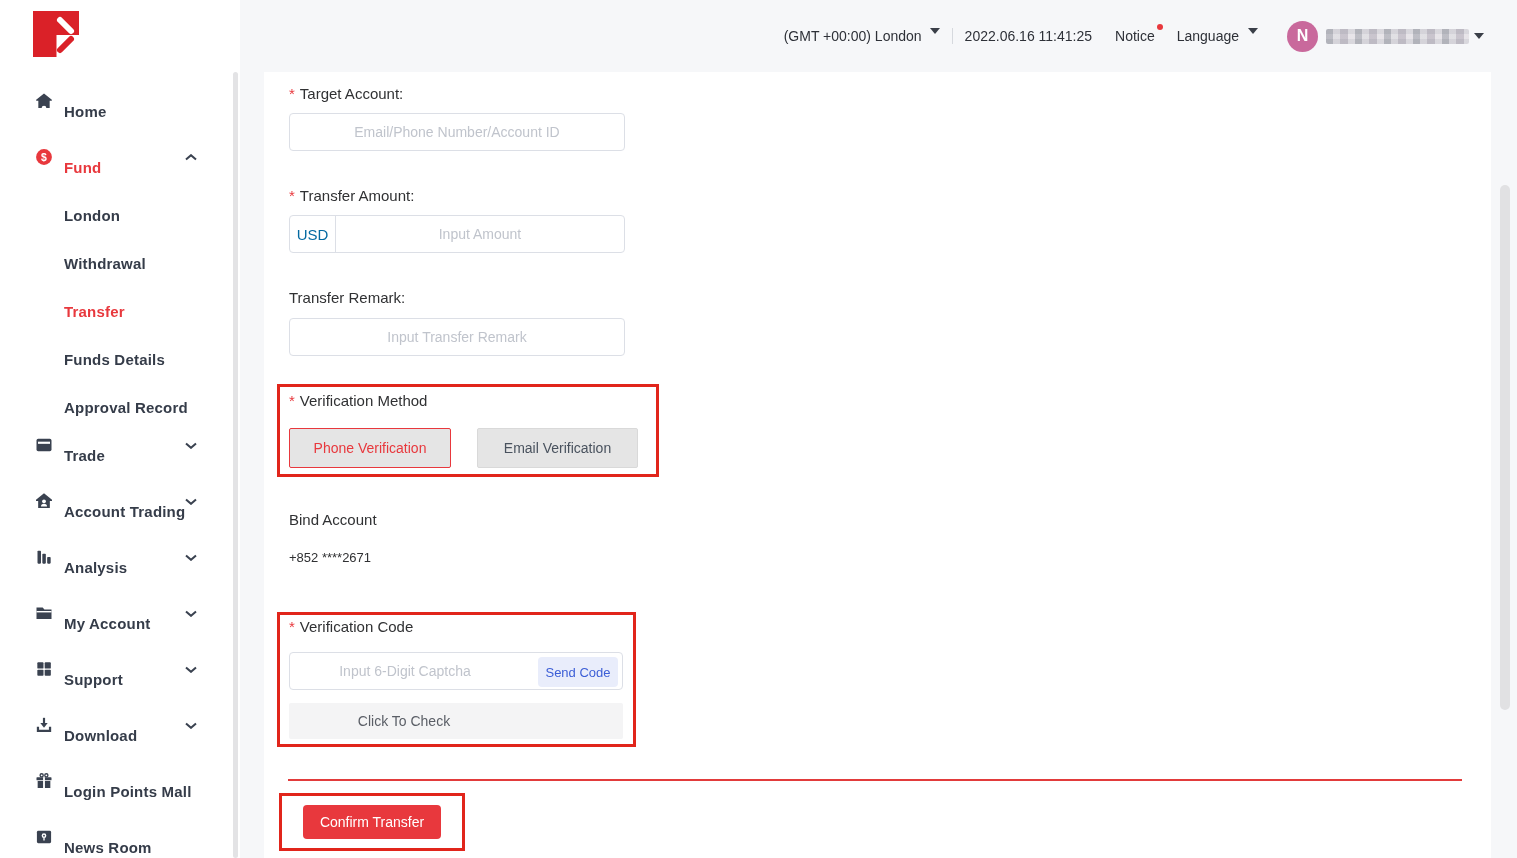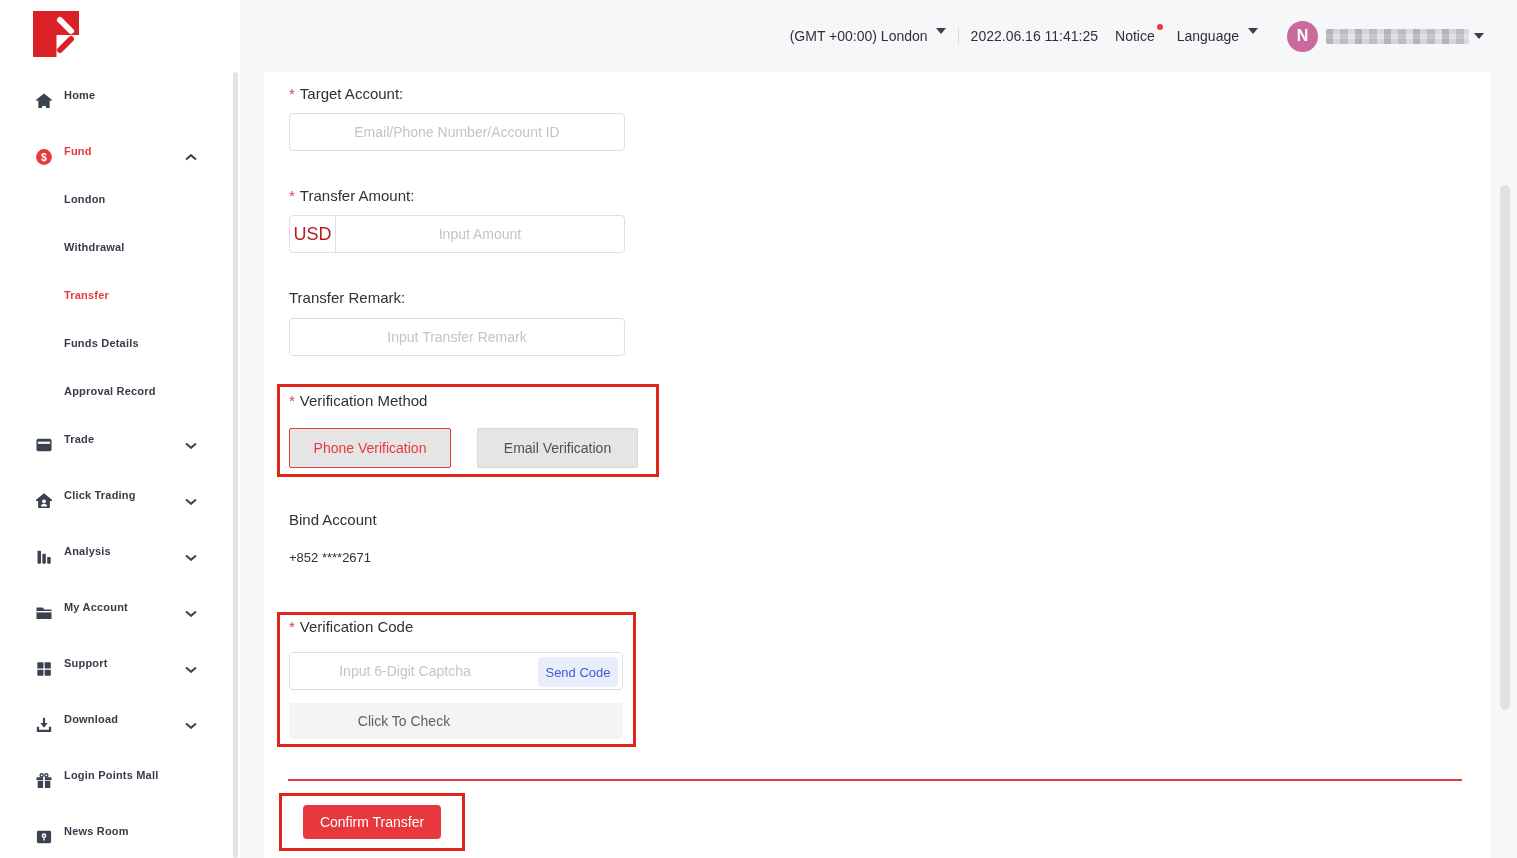--- a/index.html
+++ b/index.html
@@ -9,56 +9,56 @@
     background:#f6f7f9;
     font-family:"Liberation Sans", sans-serif;
     overflow:hidden;
     color:#303133;
   }
   
   .sidebar { position:absolute; left:0; top:0; width:240px; height:858px; background:#fff; z-index:3; }
   .logo { position:absolute; left:33px; top:11px; width:46px; height:46px; }
   .side-row { position:absolute; left:0; width:232px; height:24px; cursor:pointer; }
   .side-icon { position:absolute; left:34px; top:2px; width:20px; height:20px; }
-  .side-label { position:absolute; left:64px; top:0; font-size:11px; font-weight:700; color:#353c49; letter-spacing:.2px; }
+  .side-label { position:absolute; left:64px; top:14px; font-size:15px; font-weight:700; color:#353c49; letter-spacing:.2px; }
   .side-label.active { color:#e8383d; }
   .side-chevron { position:absolute; left:185px; top:9px; width:12px; height:7px; }
   .sub-label { left:64px; }
   .sidebar-scroll { position:absolute; left:233px; top:72px; width:5px; height:786px; background:#e3e3e5; border-radius:3px; }
   
   .header {
     position:absolute; left:240px; top:0; width:1277px; height:72px;
     background:#f6f7f9; display:flex; align-items:center; justify-content:flex-end;
     padding-right:33px; font-size:14px; color:#2e3138; z-index:2;
   }
   .hflex { display:flex; align-items:flex-start; }
   .caret-down { width:0; height:0; border-left:5px solid transparent; border-right:5px solid transparent; border-top:6px solid #3a3f48; }
   .tz { gap:8px; cursor:pointer; }
   .hdr-divider { width:1px; height:16px; background:#d6d9de; margin:0 12px; }
-  .notice { margin-left:17px; position:relative; cursor:pointer; }
+  .notice { margin-left:23px; position:relative; cursor:pointer; }
   .notice-dot { position:absolute; top:-4px; right:-8px; width:6px; height:6px; border-radius:50%; background:#e8383d; }
   .language { margin-left:22px; gap:9px; cursor:pointer; }
   .avatar { margin-left:29px; width:31px; height:31px; border-radius:50%; background:#c9699c; color:#fff;
     display:flex; align-items:center; justify-content:center; font-size:16px; font-weight:700; cursor:pointer; }
   .blur-name { margin-left:8px; width:143px; height:15px; border-radius:2px; cursor:pointer;
     background:
       repeating-linear-gradient(90deg, rgba(110,112,125,.38) 0 7px, rgba(196,192,200,.30) 7px 14px, rgba(150,140,155,.42) 14px 22px, rgba(214,206,212,.28) 22px 29px),
       repeating-linear-gradient(0deg, rgba(158,158,170,.30) 0 5px, rgba(224,222,228,.38) 5px 10px);
   }
   .user-caret { margin-left:5px; cursor:pointer; }
   
   .card { position:absolute; left:264px; top:72px; width:1227px; height:786px; background:#fff; z-index:1; }
   .f-label { position:absolute; font-size:15px; color:#303133; }
   .req { color:#e8383d; margin-right:5px; }
   .t-input { position:absolute; width:336px; height:38px; border:1px solid #dcdfe6; border-radius:4px; background:#fff; }
   .t-input input { width:100%; height:100%; border:none; outline:none; background:transparent; padding:0 14px; font-size:14px;
     font-family:"Liberation Sans", sans-serif; color:#303133;text-align:center; }
   .t-input input::placeholder { color:#c0c4cc; opacity:1; }
   .amount-group { display:flex; align-items:stretch; }
-  .currency-cell { width:46px; display:flex; align-items:center; justify-content:center; font-size:18px; color:#b91c1c;
+  .currency-cell { width:46px; display:flex; align-items:center; justify-content:center; font-size:15px; color:#0369a1;
     border-right:1px solid #dcdfe6; flex:none; }
   .amount-group input { flex:1; min-width:0; }
   .ann-box { position:absolute; border:3px solid #e1251b; pointer-events:none; }
   .vm-btn { position:absolute; height:40px; background:#e5e5e5; font-size:14px; font-family:"Liberation Sans", sans-serif;
     display:flex; align-items:center; justify-content:center; cursor:pointer; border-radius:2px; }
   .vm-btn.selected { border:1px solid #e8383d; color:#e8383d; }
   .vm-btn.plain { border:1px solid #d9d9d9; color:#49525e; }
   .bind-value { position:absolute; font-size:13px; color:#303133; }
   .send-btn { position:absolute; right:4px; top:4px; width:80px; height:30px; background:#e9edfb; color:#3c5ed6;
     border:none; border-radius:4px; font-size:13px; font-family:"Liberation Sans", sans-serif; cursor:pointer; }
@@ -125,21 +125,21 @@
       <polyline points="1,1.4 6,5.8 11,1.4" fill="none" stroke="#3a4250" stroke-width="2"></polyline>
     </svg>
   </div>
 
   <div class="side-row" style="top:489px">
     <svg class="side-icon" viewBox="0 0 24 24">
       <path d="M12 2.8 L21.6 10.4 V12 H19 V20.5 H5 V12 H2.4 V10.4 Z" fill="#3a4250"></path>
       <circle cx="12" cy="12.4" r="2.3" fill="#ffffff"></circle>
       <path d="M8.4 18.6 a3.6 3.2 0 0 1 7.2 0 z" fill="#ffffff"></path>
     </svg>
-    <span class="side-label">Click Trading</span>
+    <span class="side-label">Account Trading</span>
     <svg class="side-chevron" viewBox="0 0 12 7">
       <polyline points="1,1.4 6,5.8 11,1.4" fill="none" stroke="#3a4250" stroke-width="2"></polyline>
     </svg>
   </div>
 
   <div class="side-row" style="top:545px">
     <svg class="side-icon" viewBox="0 0 24 24">
       <rect x="4.2" y="4.5" width="4.2" height="15.5" rx="1" fill="#3a4250"></rect>
       <rect x="10" y="8" width="4.2" height="12" rx="1" fill="#3a4250"></rect>
       <rect x="15.8" y="12" width="4.2" height="8" rx="1" fill="#3a4250"></rect>

